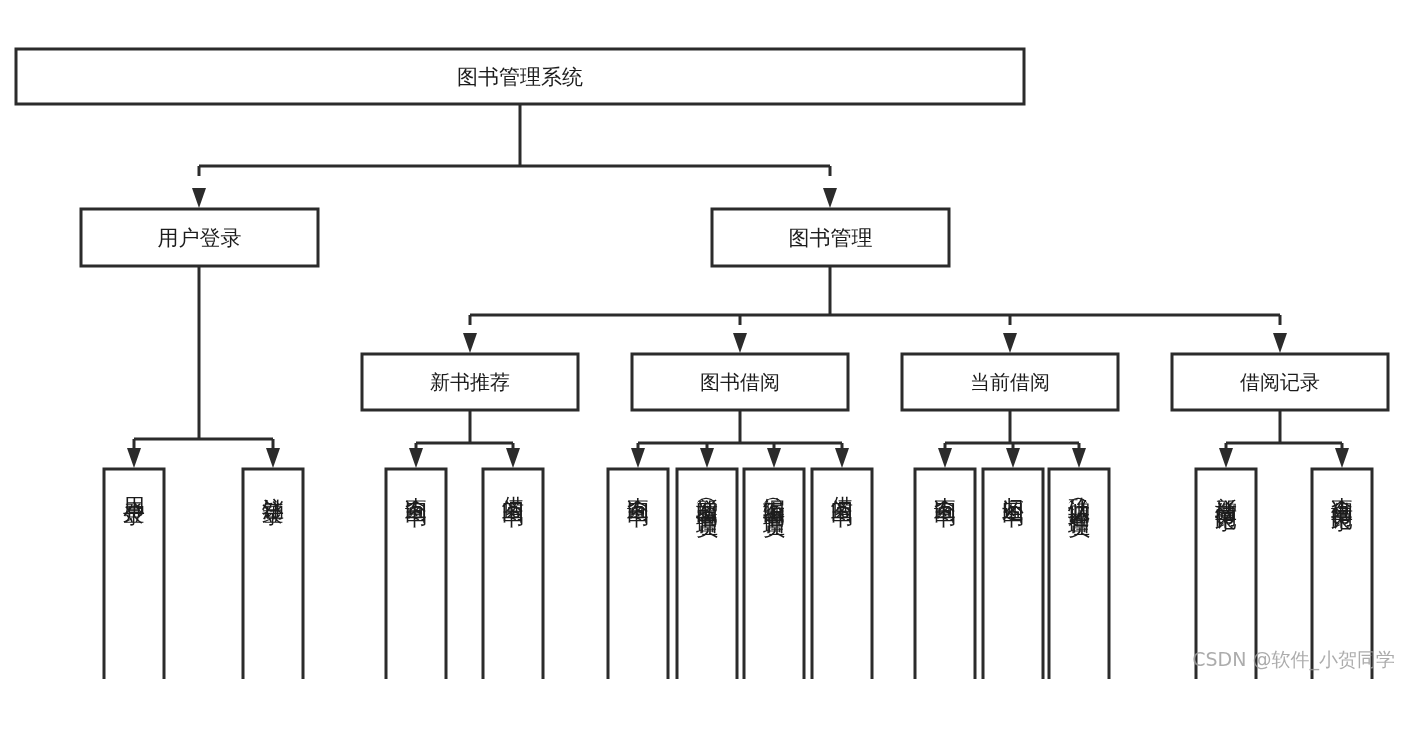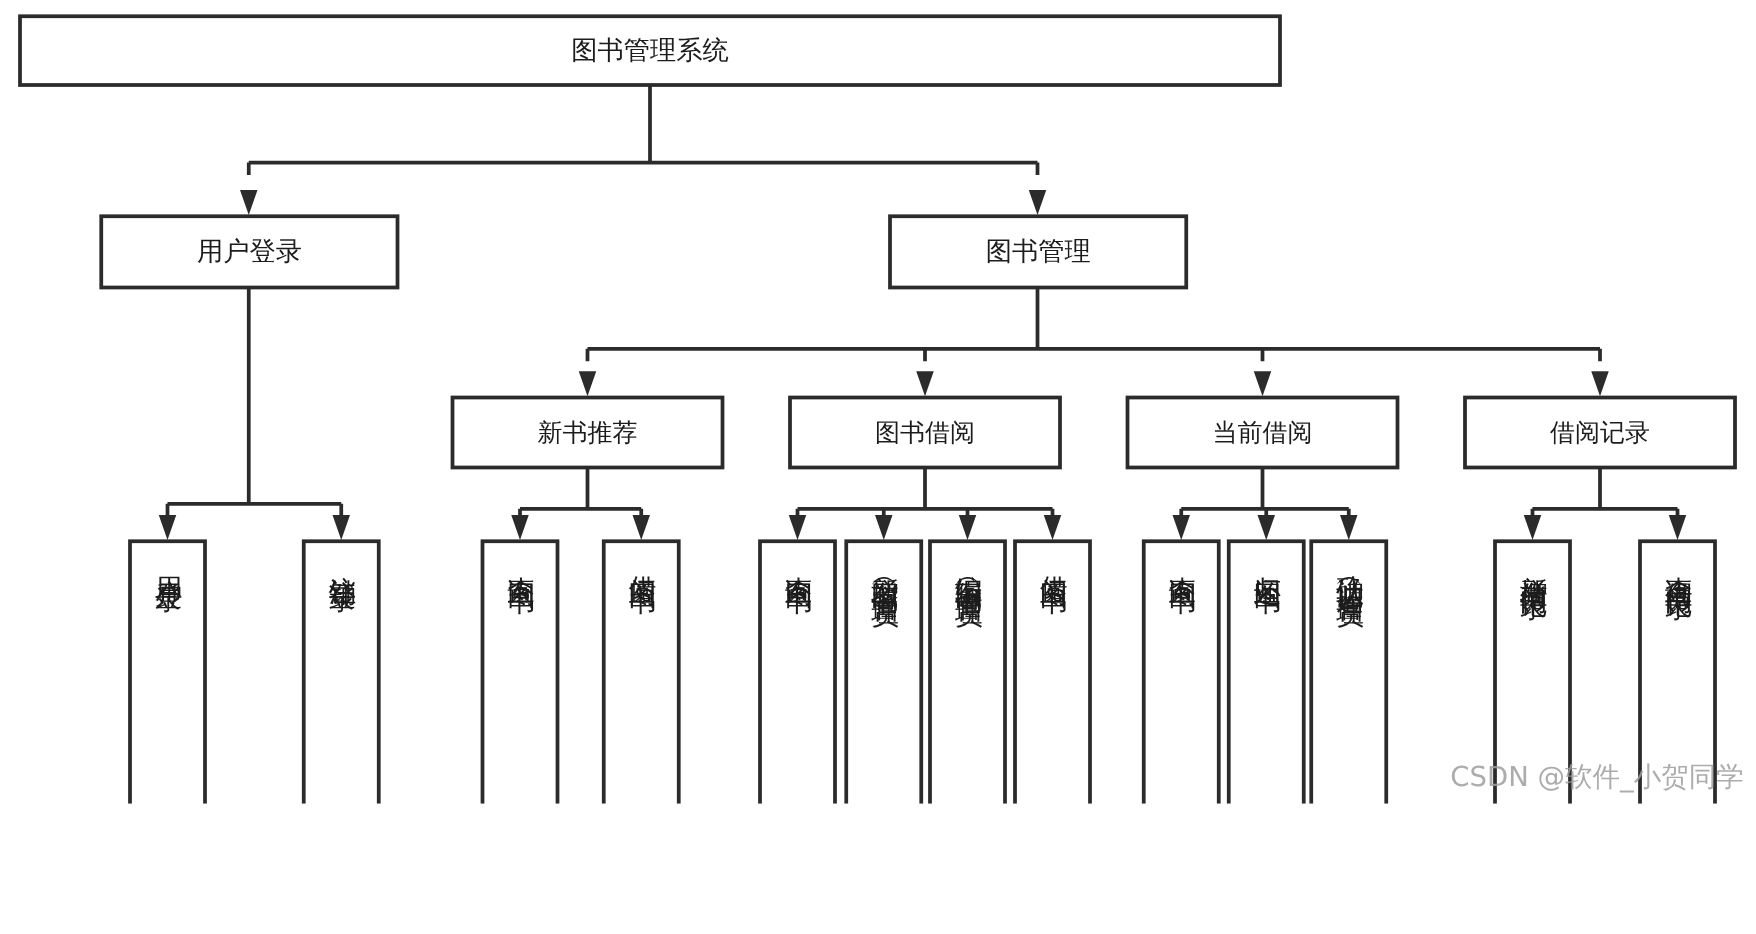--- a/index.html
+++ b/index.html
@@ -10,20 +10,21 @@
   }
   body {
     font-family: "DejaVu Sans", "Liberation Sans", sans-serif;
   }
   #diagram-root {
     position: relative;
     width: 1405px;
     height: 643px;
     background: #ffffff;
     overflow: hidden;
+    margin-top: 36px;
   }
   svg#flow-svg {
     position: absolute;
     left: 0;
     top: 0;
     width: 1405px;
     height: 747px;
     display: block;
   }
   .node-box {
@@ -70,21 +71,21 @@
     letter-spacing: 3px;
     color: #1c1c1c;
     white-space: nowrap;
     text-align: left;
   }
   .watermark {
     position: absolute;
     right: 10px;
     bottom: 6px;
     font-family: "DejaVu Sans", "Liberation Sans", sans-serif;
-    font-size: 22px;
+    font-size: 19px;
     color: #9e9e9e;
     opacity: 0.85;
     white-space: nowrap;
     user-select: none;
   }
 </style>
 </head>
 <body>
 
 <div id="diagram-root">

